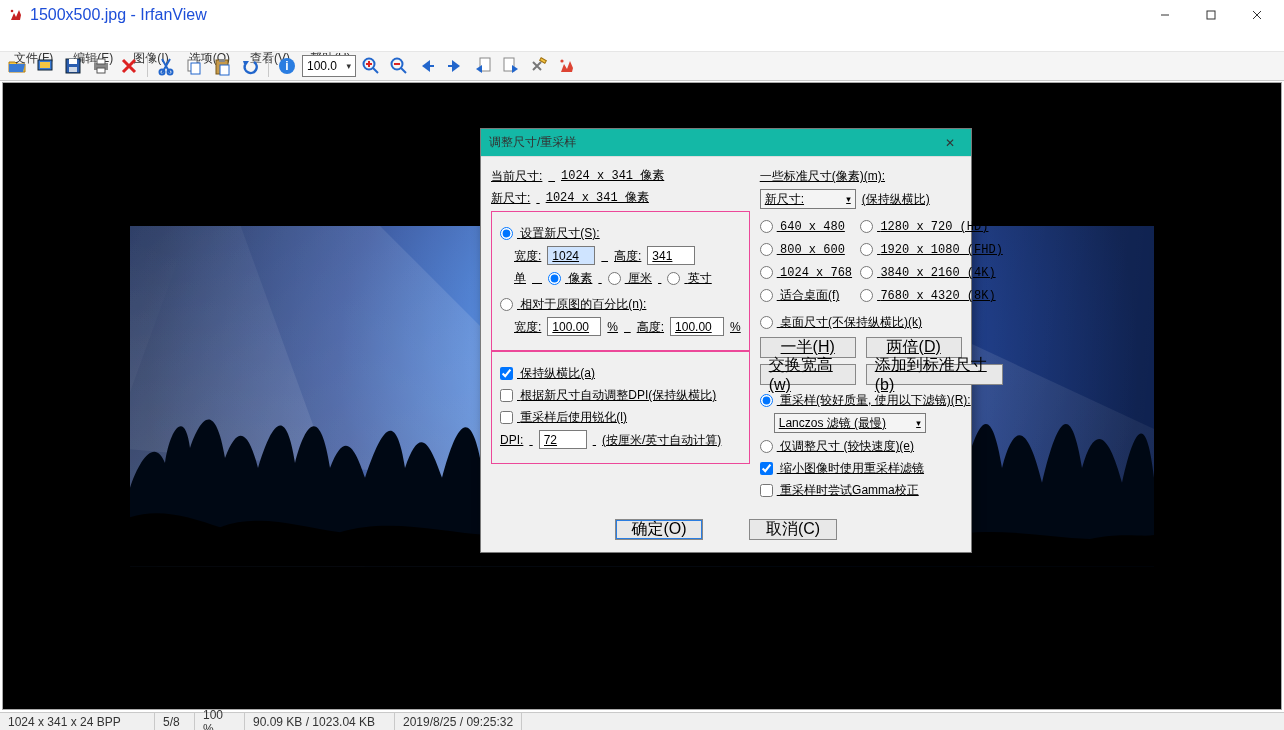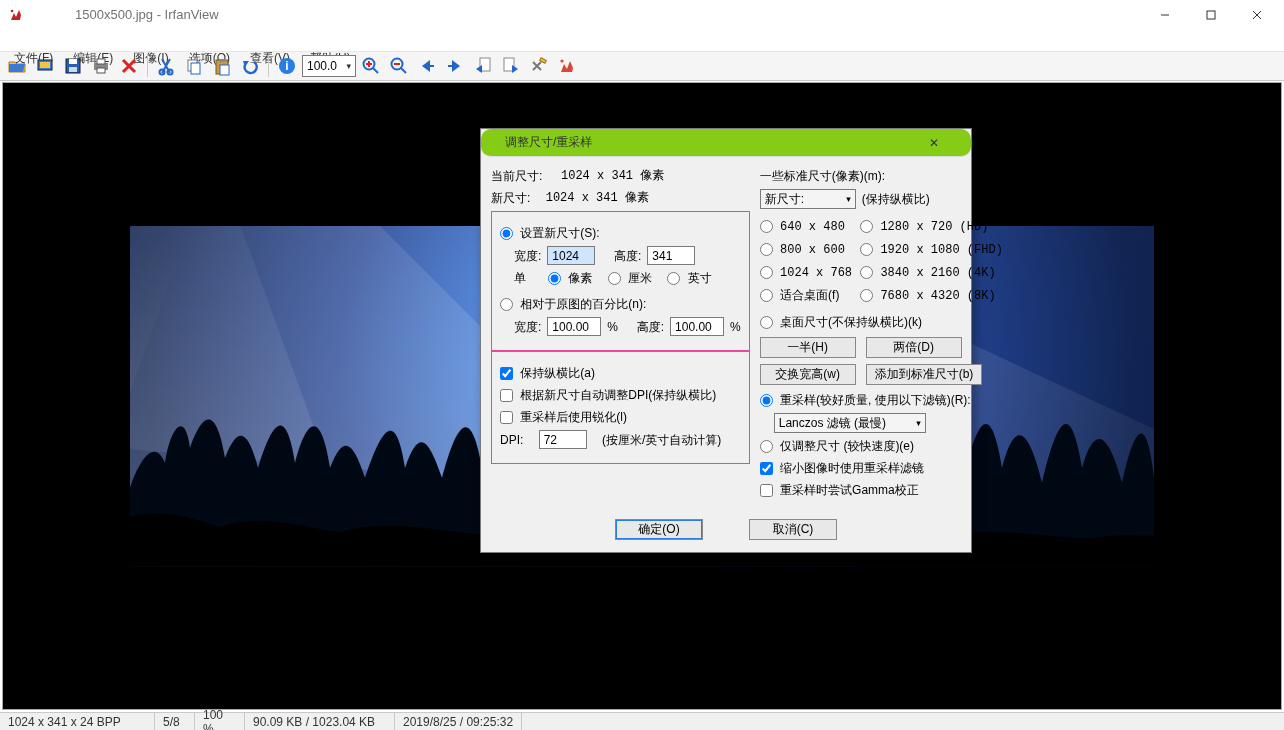--- a/index.html
+++ b/index.html
@@ -2,21 +2,21 @@
 <html><head>
 <meta charset="utf-8">
 <style>
 * { margin: 0; padding: 0; box-sizing: border-box; font-family: "Microsoft YaHei", "Segoe UI", Tahoma, sans-serif; font-size: 12px; }
 
 body { background: #fff; width: 1284px; height: 730px; overflow: hidden; position: relative; }
 
 
 .titlebar { height: 30px; background: #fff; display: flex; align-items: center; padding: 0 4px; border-bottom: 1px solid #fff; }
 .titlebar .app-icon { width: 16px; height: 16px; margin: 0 6px 0 4px; }
-.titlebar .title { color: #737373; flex: 1; font-size: 13px; margin-left: 45px; }
+.titlebar .title { color: #1d4ed8; flex: 1; font-size: 16px; }
 .win-btns { display: flex; }
 .win-btn { width: 46px; height: 30px; display: flex; align-items: center; justify-content: center; color: #555; }
 .win-btn svg { width: 10px; height: 10px; stroke: #333; stroke-width: 1; fill: none; }
 
 
 .menubar { height: 21px; display: flex; align-items: center; padding: 0 6px; gap: 4px; color: #333; }
 .menubar span { padding: 2px 8px; margin-top: 36px; }
 
 
 .toolbar { height: 30px; border-top: 1px solid #e6e6e6; border-bottom: 1px solid #c9c9c9; background: #f5f5f5; display: flex; align-items: center; padding: 0 4px; gap: 2px; }
@@ -29,36 +29,36 @@
 .canvas-wrap { position: absolute; left: 2px; right: 2px; top: 82px; bottom: 20px; background: #000; display: flex; align-items: center; justify-content: center; overflow: hidden; border: 1px solid #aaa; }
 .image-stage { width: 1024px; height: 341px; position: relative; background: radial-gradient(circle at 50% 40%, #3aa8ff 0%, #1a66d8 25%, #0b2f87 55%, #031748 90%); overflow: hidden; }
 
 .ray { position: absolute; top: -20%; left: 50%; width: 140%; height: 160%; transform-origin: 0 50%; background: linear-gradient(90deg, rgba(255,255,255,0.0) 0%, rgba(255,255,255,0.18) 50%, rgba(255,255,255,0.0) 100%); }
 
 .crowd { position: absolute; bottom: 0; left: 0; right: 0; height: 58%; }
 .crowd svg { width: 100%; height: 100%; display: block; }
 
 
 .dialog { position: absolute; left: 480px; top: 128px; width: 492px; background: #f0f0f0; border: 1px solid #7a7a7a; box-shadow: 3px 3px 10px rgba(0,0,0,0.35); }
-.dlg-title { height: 28px; background: #84cc16; display: flex; align-items: center; padding: 0 24px; font-size: 12px; border-bottom: 1px solid #ddd; color: #333; border-radius: 10px; }
+.dlg-title { height: 28px; background: #14b8a6; display: flex; align-items: center; padding: 0 8px; font-size: 12px; border-bottom: 1px solid #ddd; color: #333; }
 .dlg-title .x { margin-left: auto; width: 26px; text-align: center; }
 .dlg-body { padding: 6px 10px 10px 10px; display: flex; gap: 10px; font-size: 12px; color: #000; }
-.col { flex: 1; }
+.col { flex: 1; text-decoration: underline; }
 .col-left { flex: 0 0 230px; }
 
 .row { display: flex; align-items: center; gap: 6px; margin: 4px 0; line-height: 18px; white-space: nowrap; }
 .mono { font-family: Consolas, "Courier New", monospace; }
 .box { border: 1px solid #ec4899; padding: 8px 8px 10px 8px; }
 input[type=radio], input[type=checkbox] { margin-right: 4px; vertical-align: middle; }
 .txt { width: 48px; height: 19px; border: 1px solid #7a7a7a; padding: 1px 4px; font-size: 12px; background: #fff; }
 .txt.sel { background: #cfe4ff; }
 .sel-dd { height: 20px; border: 1px solid #7a7a7a; background: #f4f4f4; display: inline-flex; align-items: center; padding: 0 4px; font-size: 12px; gap: 4px; }
 .sel-dd .caret { font-size: 9px; margin-left: auto; }
 
-.btn { height: 21px; padding: 0 8px; border: 1px solid #888; background: #e8e8e8; display: inline-flex; align-items: center; justify-content: center; font-size: 12px; min-width: 96px; }
+.btn { height: 21px; padding: 0 8px; border: 1px solid #888; background: #e8e8e8; display: inline-flex; align-items: center; justify-content: center; font-size: 16px; min-width: 96px; }
 .btn.primary { background: #e8e8e8; outline: 1px solid #2a7de1; outline-offset: -2px; }
 
 .btn-row { display: flex; gap: 10px; margin: 6px 0; }
 
 .dlg-footer { display: flex; justify-content: center; gap: 46px; padding: 6px 0 12px 0; }
 .dlg-footer .btn { min-width: 88px; }
 
 
 .statusbar { position: absolute; left: 0; right: 0; bottom: 0; height: 18px; background: #f0f0f0; border-top: 1px solid #c9c9c9; display: flex; align-items: center; font-size: 12px; color: #333; }
 .statusbar .cell { padding: 0 8px; border-right: 1px solid #c9c9c9; height: 100%; display: flex; align-items: center; }

